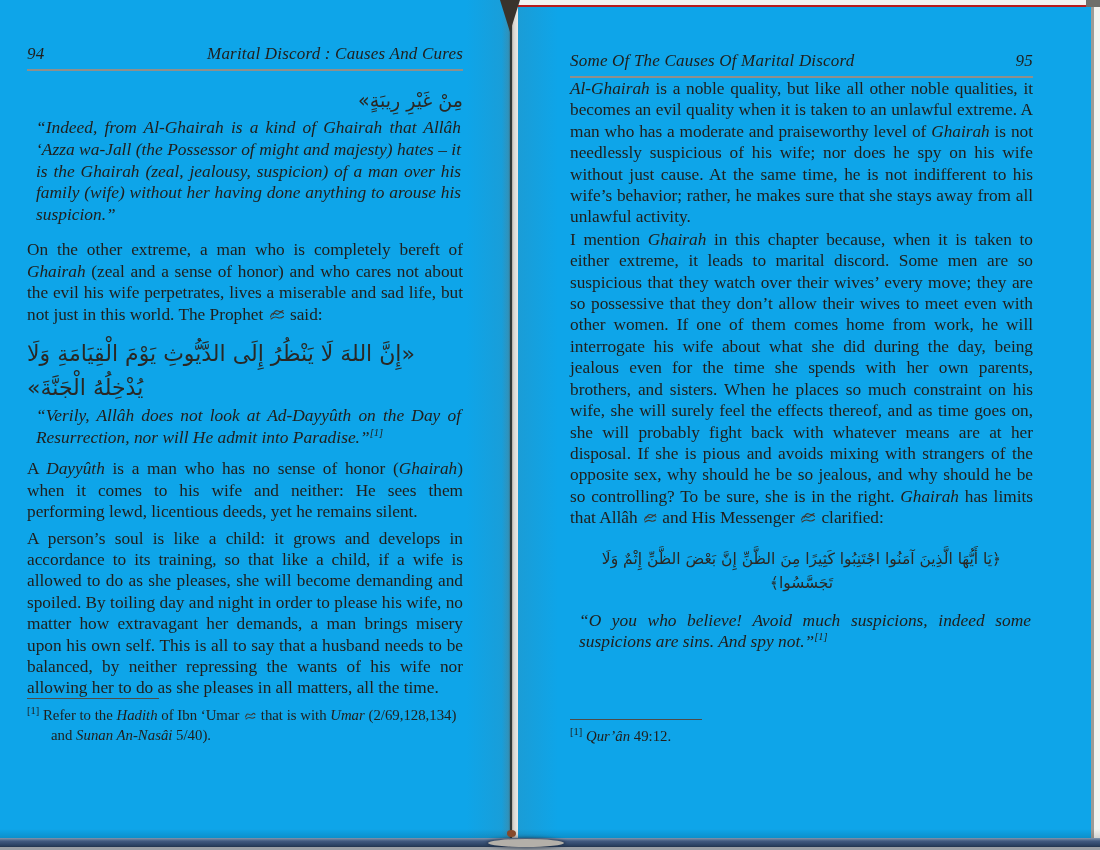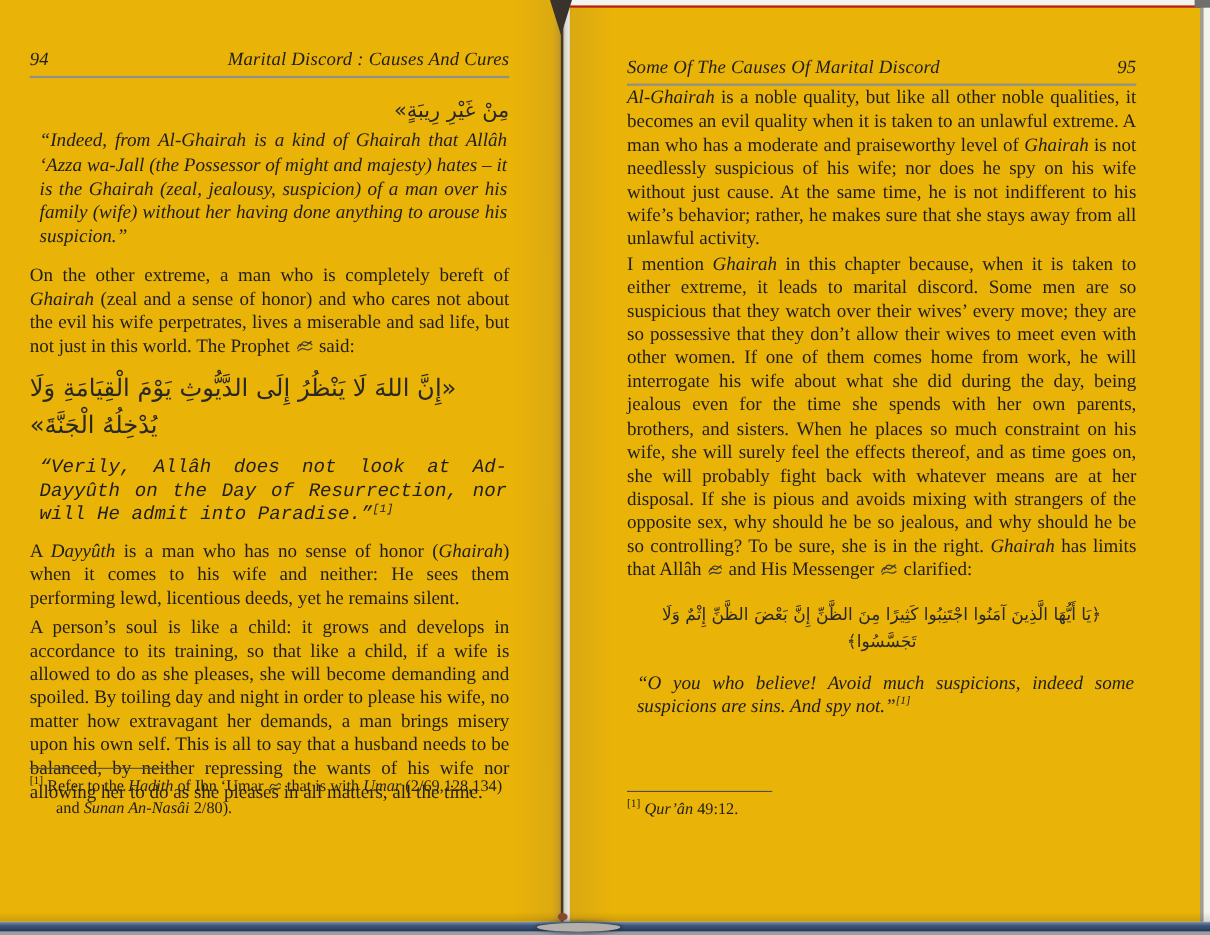--- a/index.html
+++ b/index.html
@@ -4,21 +4,21 @@
 <style>
   html,body{margin:0;padding:0;}
   body{
     width:1100px;height:850px;overflow:hidden;position:relative;
     background:#f3f3f0;
     font-family:"Liberation Serif","DejaVu Serif",serif;
     color:#201e1b;
   }
   .scene{position:absolute;inset:0;}
   
-  .page{position:absolute;background:#eab308;box-sizing:border-box;}
+  .page{position:absolute;background:#0ea5e9;box-sizing:border-box;}
   .page-left{left:0;top:0;width:512px;height:838px;padding:0 49px 0 27px;}
   .page-left::after{content:"";position:absolute;top:0;right:0;width:46px;height:100%;
     background:linear-gradient(to right,rgba(110,100,88,0),rgba(110,100,88,.14));pointer-events:none;}
   .page-right{left:518px;top:5px;width:576px;height:833px;padding:0 58px 0 52px;
     border-top:2px solid #b91c1c;border-right:3px solid #9c9c98;}
   .page-right::before{content:"";position:absolute;top:0;left:0;width:40px;height:100%;
     background:linear-gradient(to left,rgba(110,100,88,0),rgba(110,100,88,.13));pointer-events:none;}
   
   .gutter{position:absolute;left:502px;top:0;width:18px;height:838px;
     background:linear-gradient(to right,rgba(120,110,96,0) 0%,rgba(120,110,96,.22) 35%,rgba(72,62,50,.55) 50%,rgba(120,110,96,.22) 65%,rgba(120,110,96,0) 100%);}
@@ -50,21 +50,21 @@
   .arabic{direction:rtl;font-family:"DejaVu Sans","Liberation Sans",sans-serif;
     color:#2a2824;line-height:1.55;}
   .ar-right{text-align:right;font-size:19px;}
   .ar-center{text-align:left;font-size:22px;}
   .ar-verse{text-align:center;font-size:15.5px;}
   
   .mt-arabic1{margin-top:15px;}
   .mt-quote1{margin-top:2px;}
   .mt-para1{margin-top:14px;}
   .mt-arabic2{margin-top:12px;}
-  .mt-quote2{margin-top:10px;font-family:Liberation Mono, monospace;}
+  .mt-quote2{}
   .mt-para2{margin-top:10px;}
   .mt-para3{margin-top:5px;}
   .mt-rpara1{}
   .mt-rpara2{margin-top:1px;}
   .mt-rverse{margin-top:18px;}
   .mt-rquote{margin-top:15px;}
   
   .footnote{position:absolute;font-size:14.8px;line-height:19.5px;}
   .fn-left{left:27px;top:698px;width:438px;}
   .fn-right{left:52px;top:712px;width:460px;}
@@ -97,21 +97,21 @@
     <div class="quote mt-quote2"><span>“Verily, Allâh does not look at Ad-Dayyûth on the Day of Resurrection, nor will He admit into Paradise.”</span><sup>[1]</sup></div>
 
     <div class="para mt-para2"><span>A </span><span class="it">Dayyûth</span><span> is a man who has no sense of honor (</span><span class="it">Ghairah</span><span>) when it comes to his wife and neither: He sees them performing lewd, licentious deeds, yet he remains silent.</span></div>
 
     <div class="para mt-para3"><span>A person’s soul is like a child: it grows and develops in accordance to its training, so that like a child, if a wife is allowed to do as she pleases, she will become demanding and spoiled. By toiling day and night in order to please his wife, no matter how extravagant her demands, a man brings misery upon his own self. This is all to say that a husband needs to be balanced, by neither repressing the wants of his wife nor allowing her to do as she pleases in all matters, all the time.</span></div>
 
     <div class="footnote fn-left">
       <div class="fn-rule"></div>
       <div class="fn-text"><sup>[1]</sup><span> Refer to the </span><span class="it">Hadith</span><span> of Ibn ‘Umar </span><svg class="hon" width="12" height="11" viewBox="0 0 12 11">
     <path d="M1.5 7 Q2.8 2.8 5 4.4 T9 3.5 Q10.5 3 11 4.5 M2 9 Q4.5 6.8 6.5 7.8 T10.8 7.2" fill="none" stroke="#3c3a36" stroke-width="1.05" stroke-linecap="round"></path>
-  </svg><span> that is with </span><span class="it">Umar</span><span> (2/69,128,134) and </span><span class="it">Sunan An-Nasâi</span><span> 2/80).</span></div>
+  </svg><span> that is with </span><span class="it">Umar</span><span> (2/69,128,134) and </span><span class="it">Sunan An-Nasâi</span><span> 5/40).</span></div>
     </div>
   </div>
 
   <div class="page page-right">
     <div class="runhead">
       <span>Some Of The Causes Of Marital Discord</span>
       <span class="pageno">95</span>
     </div>
 
     <div class="para mt-rpara1"><span class="it">Al-Ghairah</span><span> is a noble quality, but like all other noble qualities, it becomes an evil quality when it is taken to an unlawful extreme. A man who has a moderate and praiseworthy level of </span><span class="it">Ghairah</span><span> is not needlessly suspicious of his wife; nor does he spy on his wife without just cause. At the same time, he is not indifferent to his wife’s behavior; rather, he makes sure that she stays away from all unlawful activity.</span></div>

